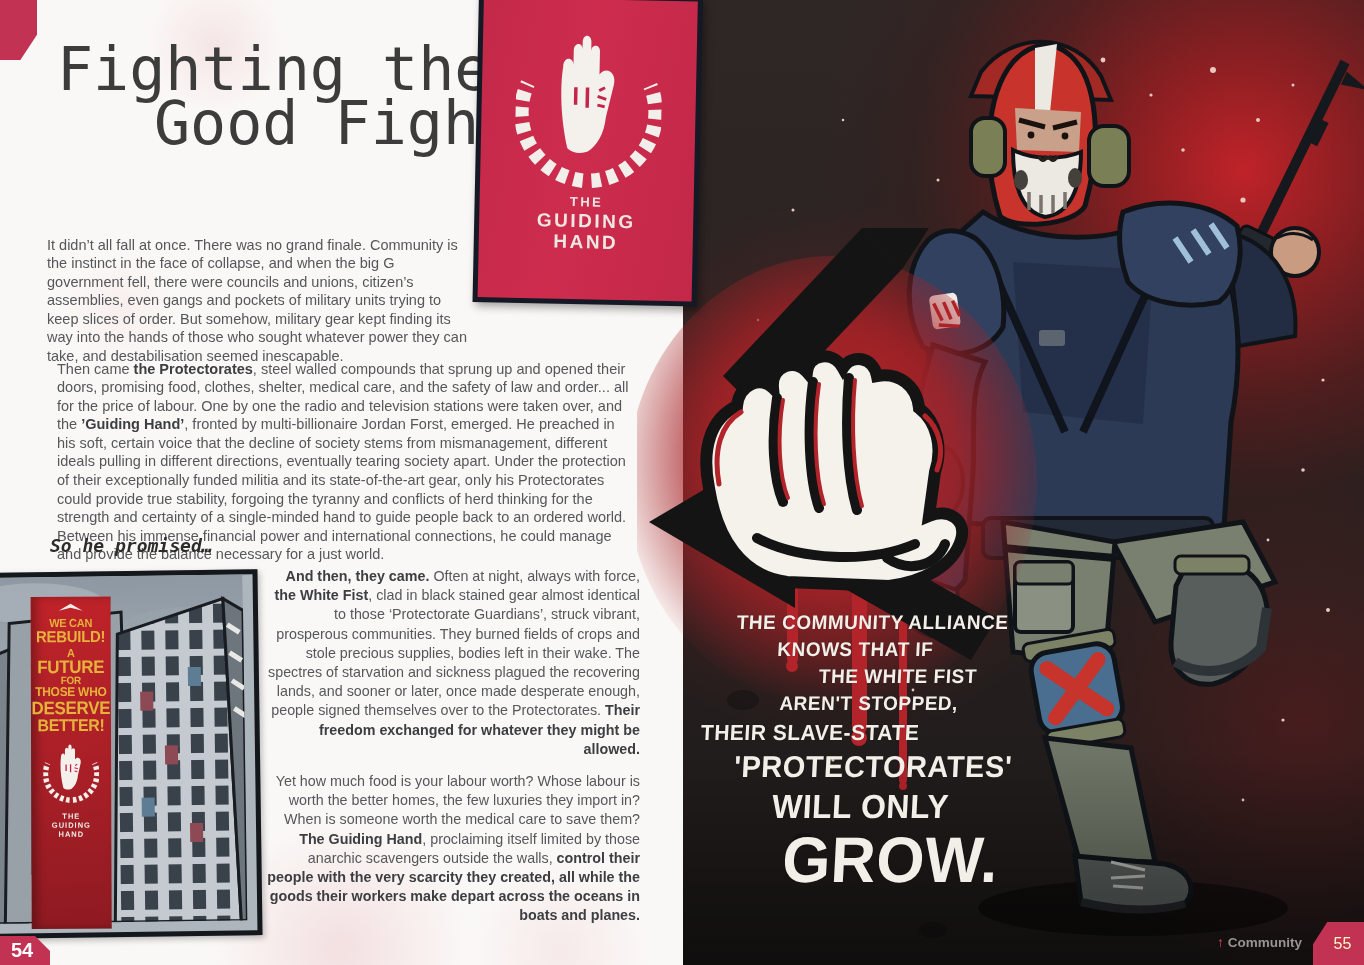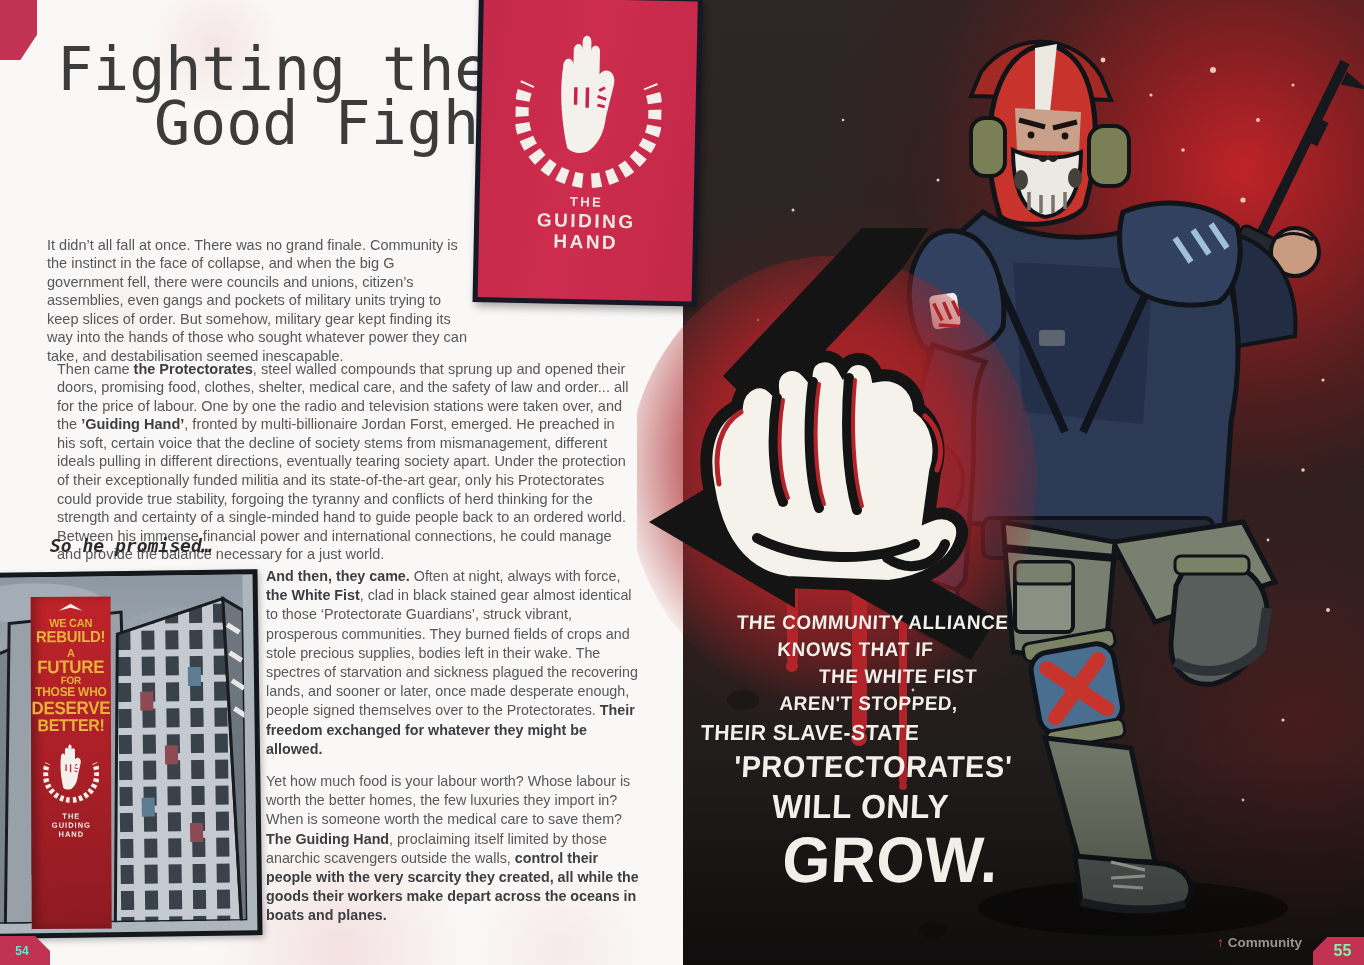--- a/index.html
+++ b/index.html
@@ -23,36 +23,36 @@
   .sec-bar{width:7px;height:29px;background:#c23253;margin-right:11px;}
   .sec-head span{font-family:"DejaVu Sans Mono",monospace;font-weight:bold;font-size:21px;color:#252525;}
   .body-copy{color:#55575b;font-size:14.5px;line-height:18.6px;}
   .p1{position:absolute;left:47px;top:221px;width:424px;}
   .p2{position:absolute;left:57px;top:345px;width:580px;}
   .body-copy b, .colcopy b{color:#3c3e42;}
   .subhead{position:absolute;left:50px;top:535px;font-family:"DejaVu Sans Mono",monospace;
     font-weight:bold;font-style:italic;font-size:18px;color:#2c2c2c;}
   .colcopy{position:absolute;left:266px;top:567px;width:374px;color:#55575b;
     font-size:14.3px;line-height:19.2px;}
-  .colcopy p{margin:0 0 13px 0;}
+  .colcopy p{margin:0 0 13px 0;text-align:right;}
   .img-frame{position:absolute;left:-10px;top:571px;width:260px;height:356px;
     border:5px solid #14181c;background:#aeb6bd;overflow:hidden;transform:rotate(-.8deg);
     box-shadow:2px 3px 6px rgba(0,0,0,.25);}
   .billboard{position:absolute;left:36px;top:20px;width:80px;height:332px;
     background:linear-gradient(175deg,#bf2329 0%,#a81f27 55%,#8e1a21 100%);
     box-shadow:inset 6px 0 8px rgba(0,0,0,.28);transform:rotate(.6deg);text-align:center;}
   .bb-bird{margin-top:5px;}
   .bb-line{color:#e5b23c;font-weight:bold;line-height:1.02;transform:scaleY(1.06);letter-spacing:-.3px;}
   .bb0{font-size:11px;margin-top:2px}.bb1{font-size:15px}.bb2{font-size:11px;margin-top:3px}
   .bb3{font-size:17px}.bb4{font-size:10px}.bb5{font-size:12px}
   .bb6{font-size:17px;margin-top:2px}.bb7{font-size:16px}
   .bb-org{color:#f0ebe6;font-weight:bold;font-size:7.5px;letter-spacing:1px;line-height:1.2;margin-top:2px;}
   .tab-left{position:absolute;left:0;bottom:0;width:50px;height:29px;background:#c23253;
-    clip-path:polygon(0 0,70% 0,100% 52%,100% 100%,0 100%);color:#5eead4;font-weight:bold;
-    font-size:12px;display:flex;align-items:center;justify-content:center;padding-right:6px;box-sizing:border-box;}
+    clip-path:polygon(0 0,70% 0,100% 52%,100% 100%,0 100%);color:#ffffff;font-weight:bold;
+    font-size:20px;display:flex;align-items:center;justify-content:center;padding-right:6px;box-sizing:border-box;}
 
   
   .flag{position:absolute;left:479px;top:-8px;width:224px;height:310px;background:#141925;
     padding:5px;box-sizing:border-box;transform:rotate(1.2deg);transform-origin:top left;z-index:6;
     box-shadow:3px 4px 8px rgba(0,0,0,.35);}
   .flag-inner{width:100%;height:100%;background:
       linear-gradient(100deg, #c42949 0%, #cd2c4d 45%, #c32848 100%);
     display:flex;flex-direction:column;align-items:center;}
   .flag-org{color:#ece7e3;font-weight:bold;text-align:center;line-height:1.12;letter-spacing:2.5px;}
   .flag-org .f0{font-size:13px;}
@@ -76,22 +76,22 @@
   .q1{font-size:19px;margin-left:72px;line-height:27px;}
   .q2{font-size:19px;margin-left:115px;line-height:27px;}
   .q3{font-size:19px;margin-left:77px;line-height:28px;}
   .q4{font-size:21px;margin-left:0px;line-height:30px;}
   .q5{font-size:29px;margin-left:35px;line-height:38px;}
   .q6{font-size:32px;margin-left:75px;line-height:42px;}
   .q7{font-size:62px;margin-left:88px;line-height:64px;}
   .contents{position:absolute;right:62px;bottom:15px;font-size:13.5px;font-weight:bold;
     color:#989394;z-index:7;cursor:pointer;}
   .contents .arrow{color:#e0475e;margin-right:4px;}
-  .tab-right{position:absolute;right:0;bottom:0;width:51px;height:28px;background:#c23253;
-    clip-path:polygon(0 52%,28% 0,100% 0,100% 100%,0 100%);color:#86efac;font-weight:bold;
+  .tab-right{position:absolute;right:0;bottom:0;width:51px;height:43px;background:#c23253;
+    clip-path:polygon(0 52%,28% 0,100% 0,100% 100%,0 100%);color:#fef9c3;font-weight:normal;
     font-size:16px;display:flex;align-items:center;justify-content:center;padding-left:8px;
     box-sizing:border-box;z-index:7;}
 </style>
 </head>
 <body>
 
 <svg width="0" height="0" style="position:absolute" aria-hidden="true">
   <defs>
     <symbol id="ghand" viewBox="0 0 100 118">
       <path d="M47,108 A47,47 0 0 1 8,42" fill="none" stroke="#f2eeea" stroke-width="10" stroke-dasharray="6.5 4.5"></path>

